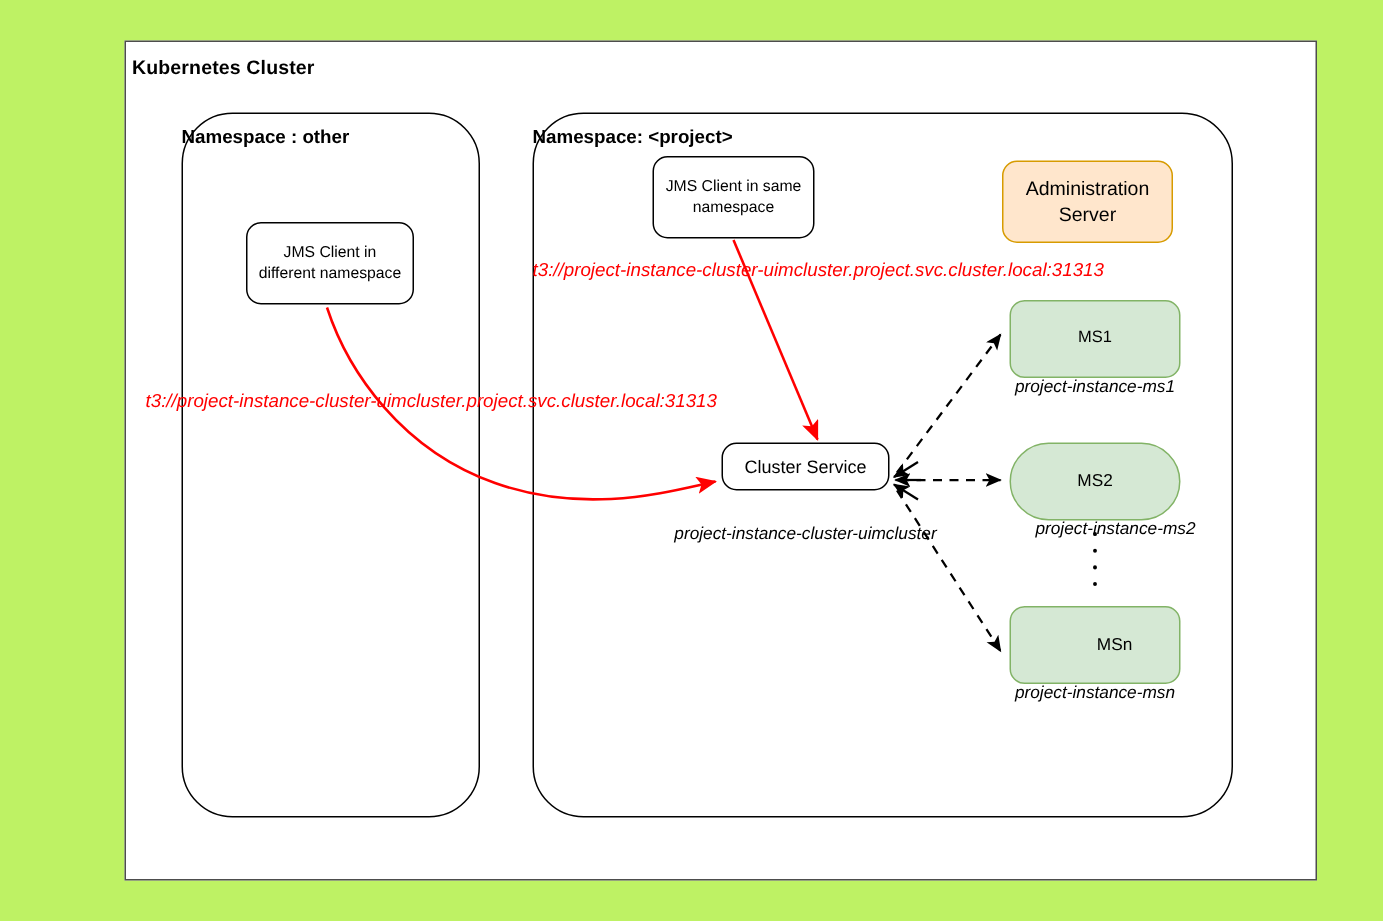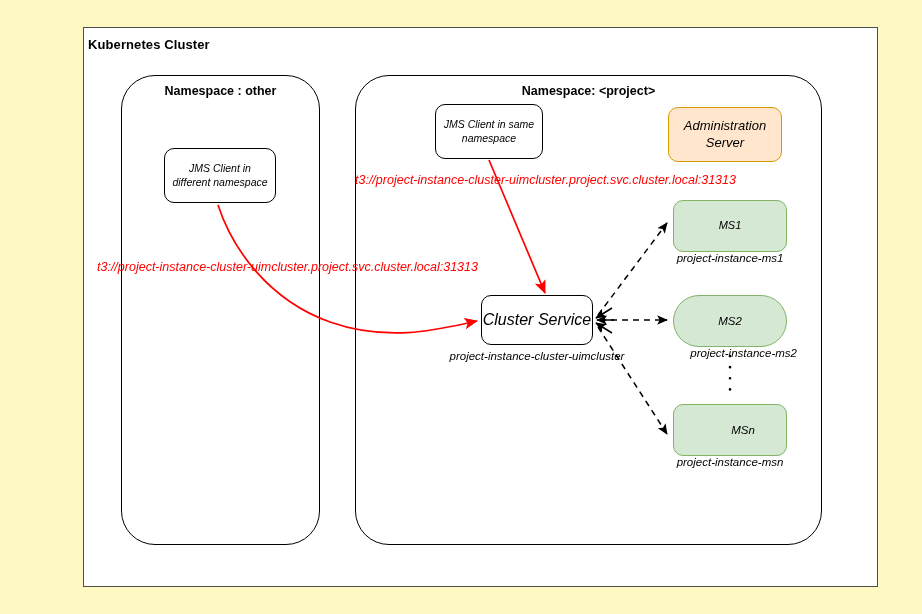--- a/index.html
+++ b/index.html
@@ -8,40 +8,39 @@
     background: #ffffff;
   }
   body {
     font-family: "Liberation Sans", sans-serif;
     -webkit-font-smoothing: antialiased;
   }
   #canvas {
     position: relative;
     width: 922px;
     height: 614px;
-    background: #fef9c3;
+    background: #bef264;
     overflow: hidden;
   }
   svg.layer {
     position: absolute;
     left: 0;
     top: 0;
     width: 922px;
     height: 614px;
     pointer-events: none;
   }
   .node {
     position: absolute;
     box-sizing: border-box;
     display: flex;
     align-items: center;
     justify-content: center;
     text-align: center;
     line-height: 1.25;
-    font-style: italic;
   }
 
   
   .cluster-frame {
     position: absolute;
     left: 83px;
     top: 27px;
     width: 795px;
     height: 560px;
     border: 1.5px solid #4d4d4d;
@@ -76,21 +75,21 @@
     left: 355px;
     top: 75px;
     width: 467px;
     height: 470px;
   }
   .ns-label {
     position: absolute;
     font-size: 12.5px;
     font-weight: bold;
     color: #000000;
-    text-align: center;
+    text-align: left;
     white-space: nowrap;
   }
   .ns-label-other { left: 121px; top: 84px; width: 199px; }
   .ns-label-project { left: 355px; top: 84px; width: 467px; }
 
   
   .box-white {
     background: #ffffff;
     border: 1.4px solid #000000;
     border-radius: 10px;
@@ -115,22 +114,22 @@
   }
   .jms-same {
     left: 435px; top: 104px; width: 108px; height: 55px;
     font-size: 10.5px; padding: 2px 5px;
   }
   .admin-server {
     left: 668px; top: 107px; width: 114px; height: 55px;
     font-size: 13px;
   }
   .cluster-service {
-    left: 481px; top: 295px; width: 112px; height: 50px;
-    font-size: 16px;
+    left: 481px; top: 295px; width: 112px; height: 32px;
+    font-size: 12px;
   }
   .ms1 { left: 673px; top: 200px; width: 114px; height: 52px; font-size: 11px; }
   .ms2 { left: 673px; top: 295px; width: 114px; height: 52px; font-size: 11.5px; border-radius: 26px; }
   .msn { left: 673px; top: 404px; width: 114px; height: 52px; font-size: 11.5px; padding-left: 26px; }
 
   
   .caption {
     position: absolute;
     font-size: 11.5px;
     color: #000000;

